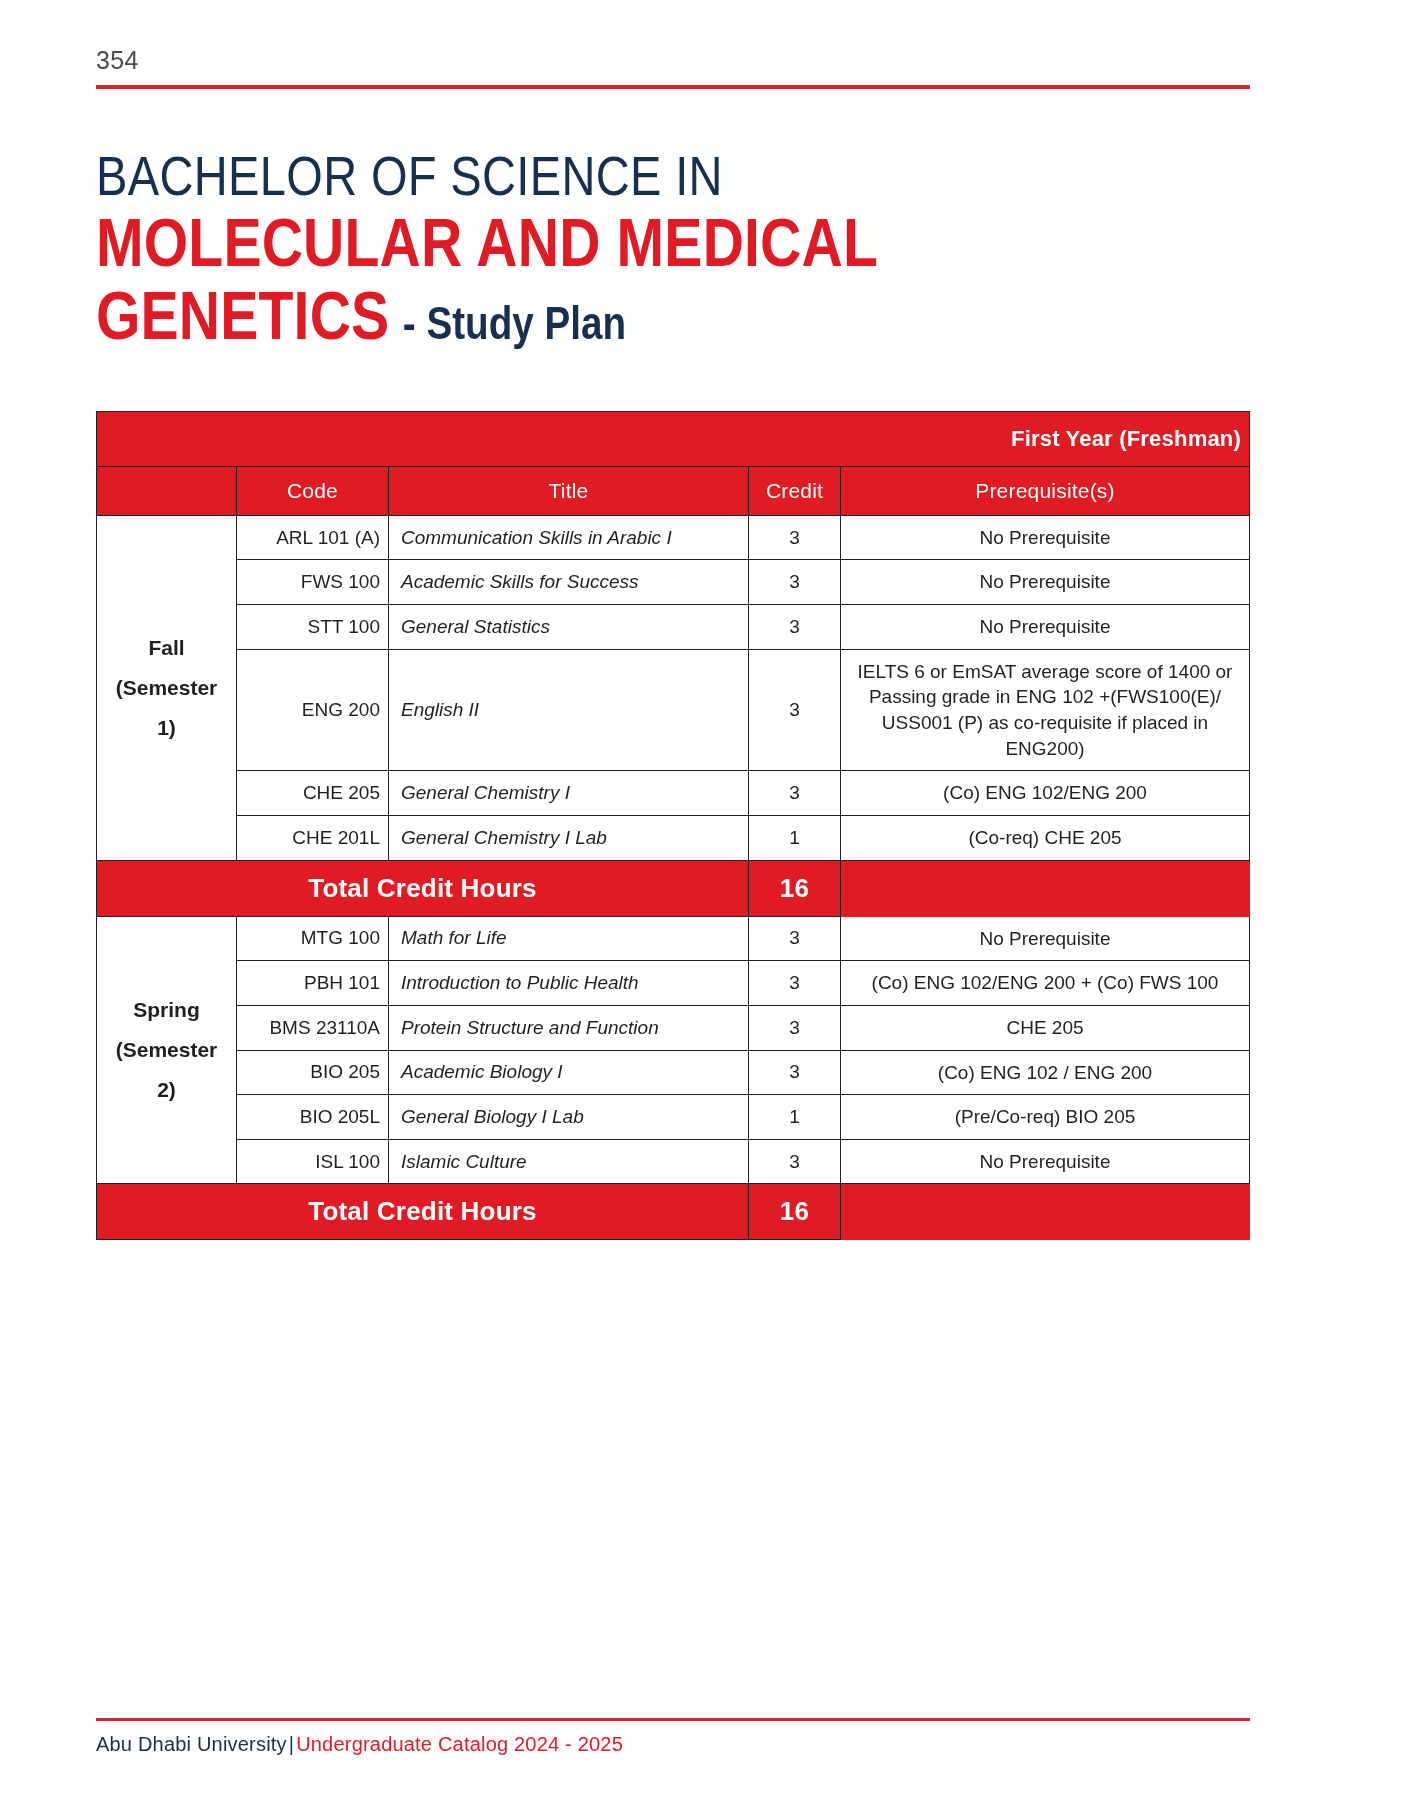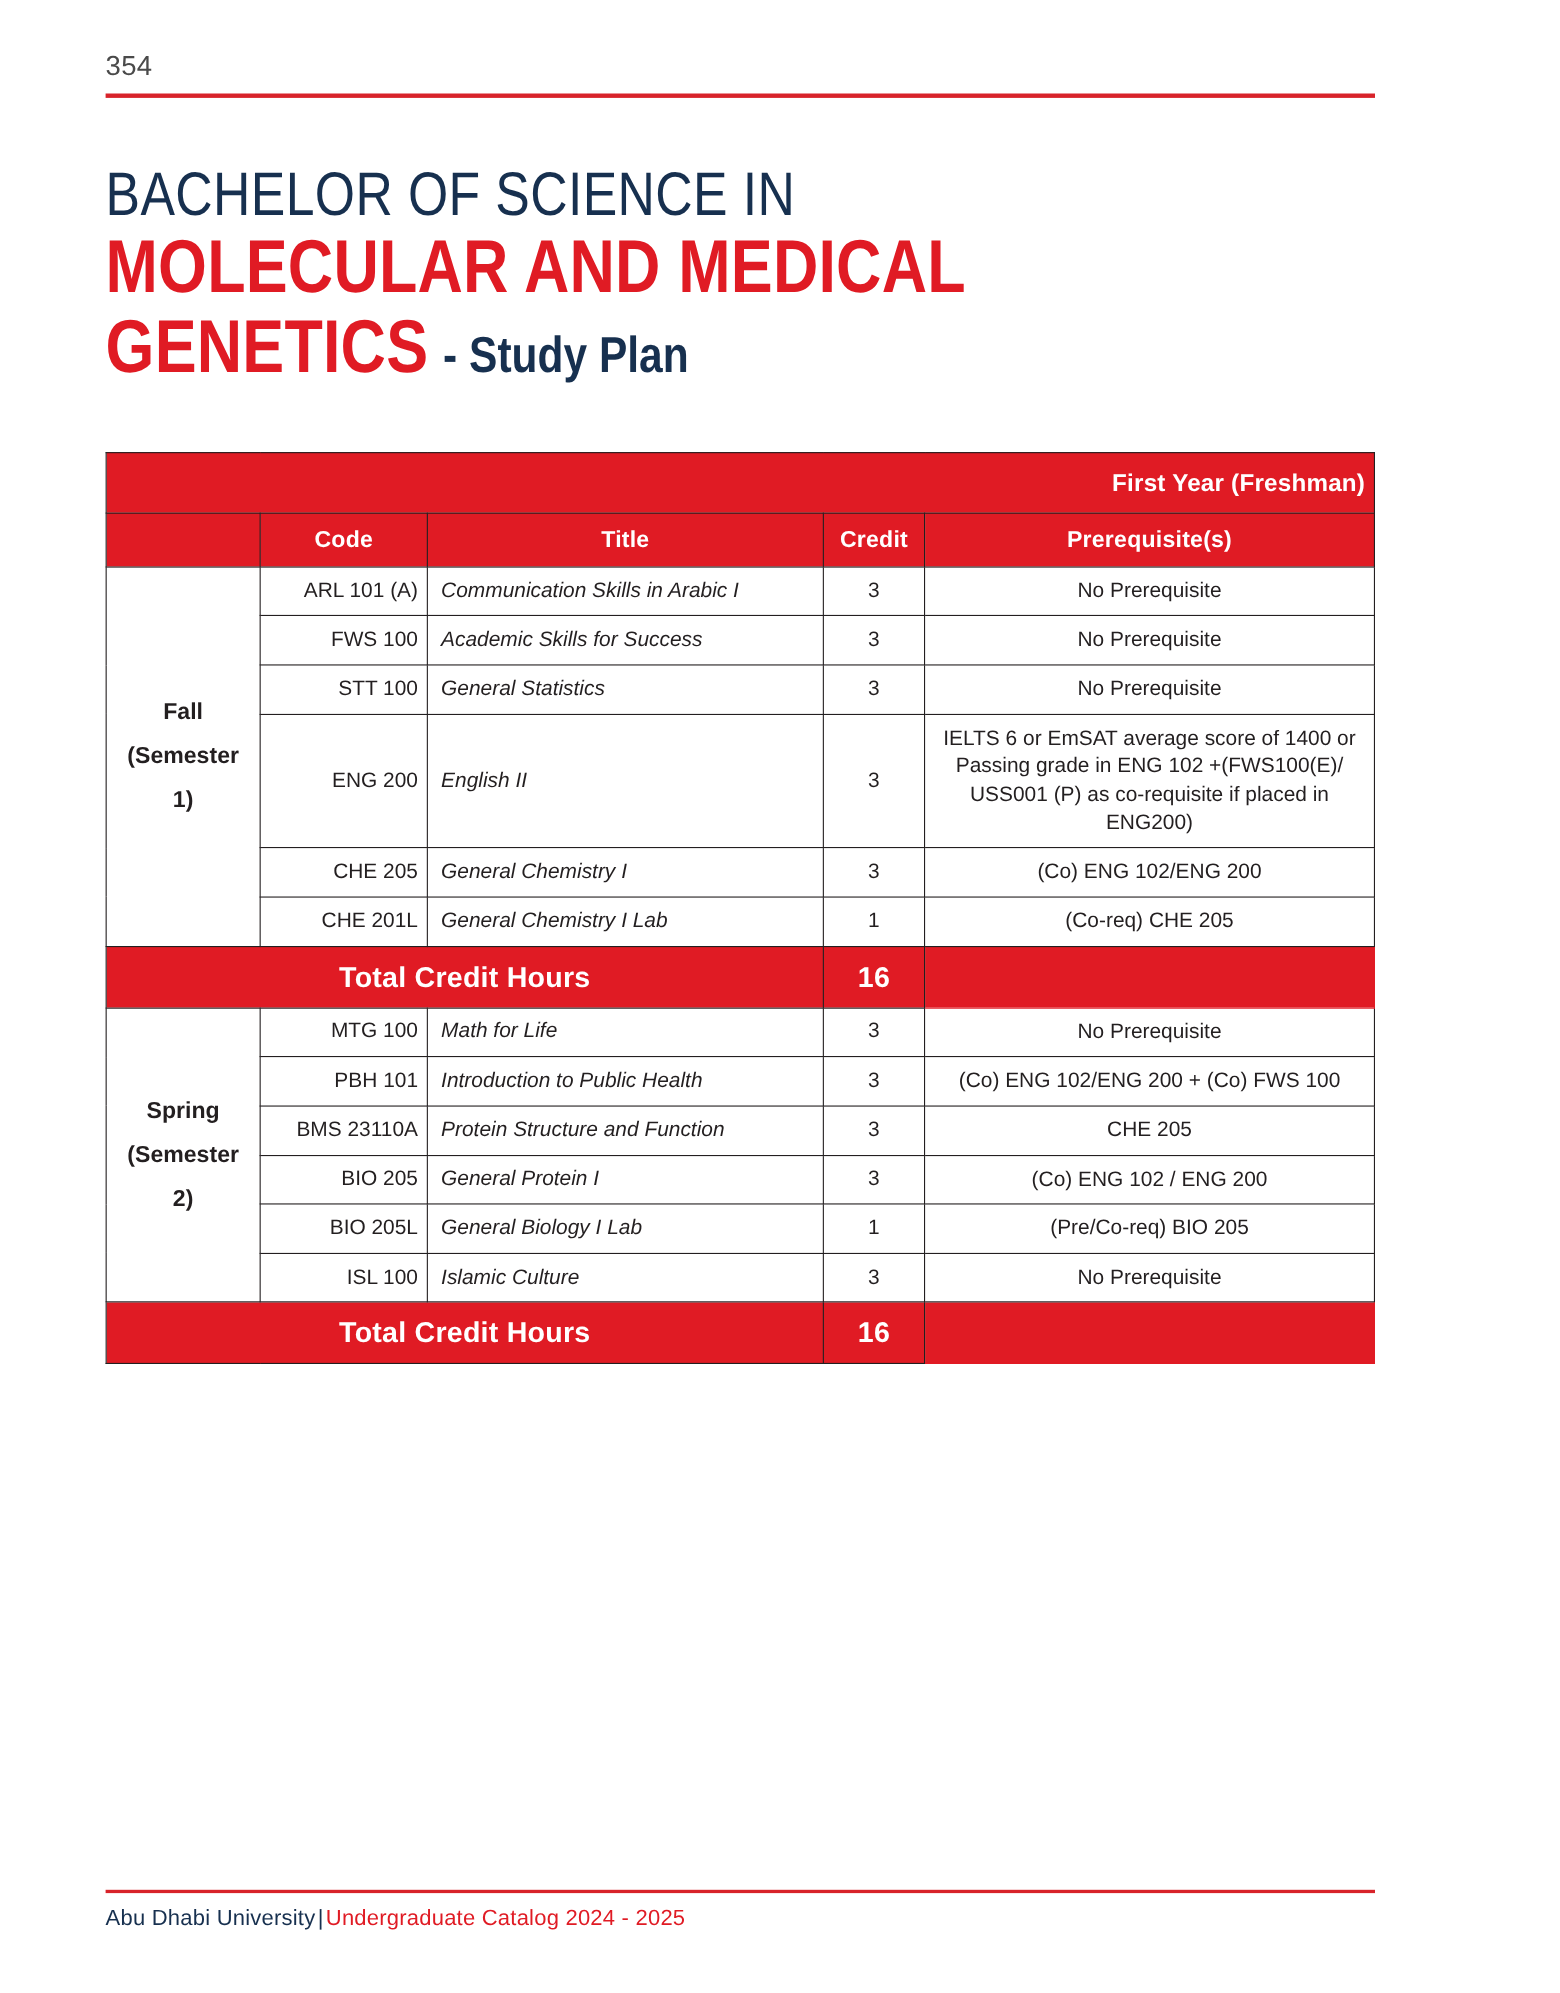--- a/index.html
+++ b/index.html
@@ -110,21 +110,21 @@
     color: #ffffff;
     font-weight: 700;
     font-size: 22px;
     text-align: right;
     padding: 14px 8px;
     letter-spacing: .2px;
   }
   tr.head-row th {
     background: #e01b24;
     color: #ffffff;
-    font-weight: 700;
+    font-weight: 400;
     font-size: 21px;
     text-align: center;
     padding: 12px 8px;
     letter-spacing: .2px;
   }
   tr.head-row th.blank-head {
     background: #e01b24;
   }
 
   td.sem-label {
@@ -270,21 +270,21 @@
           <td class="prereq-cell">(Co) ENG 102/ENG 200 + (Co) FWS 100</td>
         </tr>
         <tr>
           <td class="code-cell">BMS 23110A</td>
           <td class="title-cell">Protein Structure and Function</td>
           <td class="credit-cell">3</td>
           <td class="prereq-cell">CHE 205</td>
         </tr>
         <tr>
           <td class="code-cell">BIO 205</td>
-          <td class="title-cell">General Protein I</td>
+          <td class="title-cell">Academic Biology I</td>
           <td class="credit-cell">3</td>
           <td class="prereq-cell">(Co) ENG 102 / ENG 200</td>
         </tr>
         <tr>
           <td class="code-cell">BIO 205L</td>
           <td class="title-cell">General Biology I Lab</td>
           <td class="credit-cell">1</td>
           <td class="prereq-cell">(Pre/Co-req) BIO 205</td>
         </tr>
         <tr>

